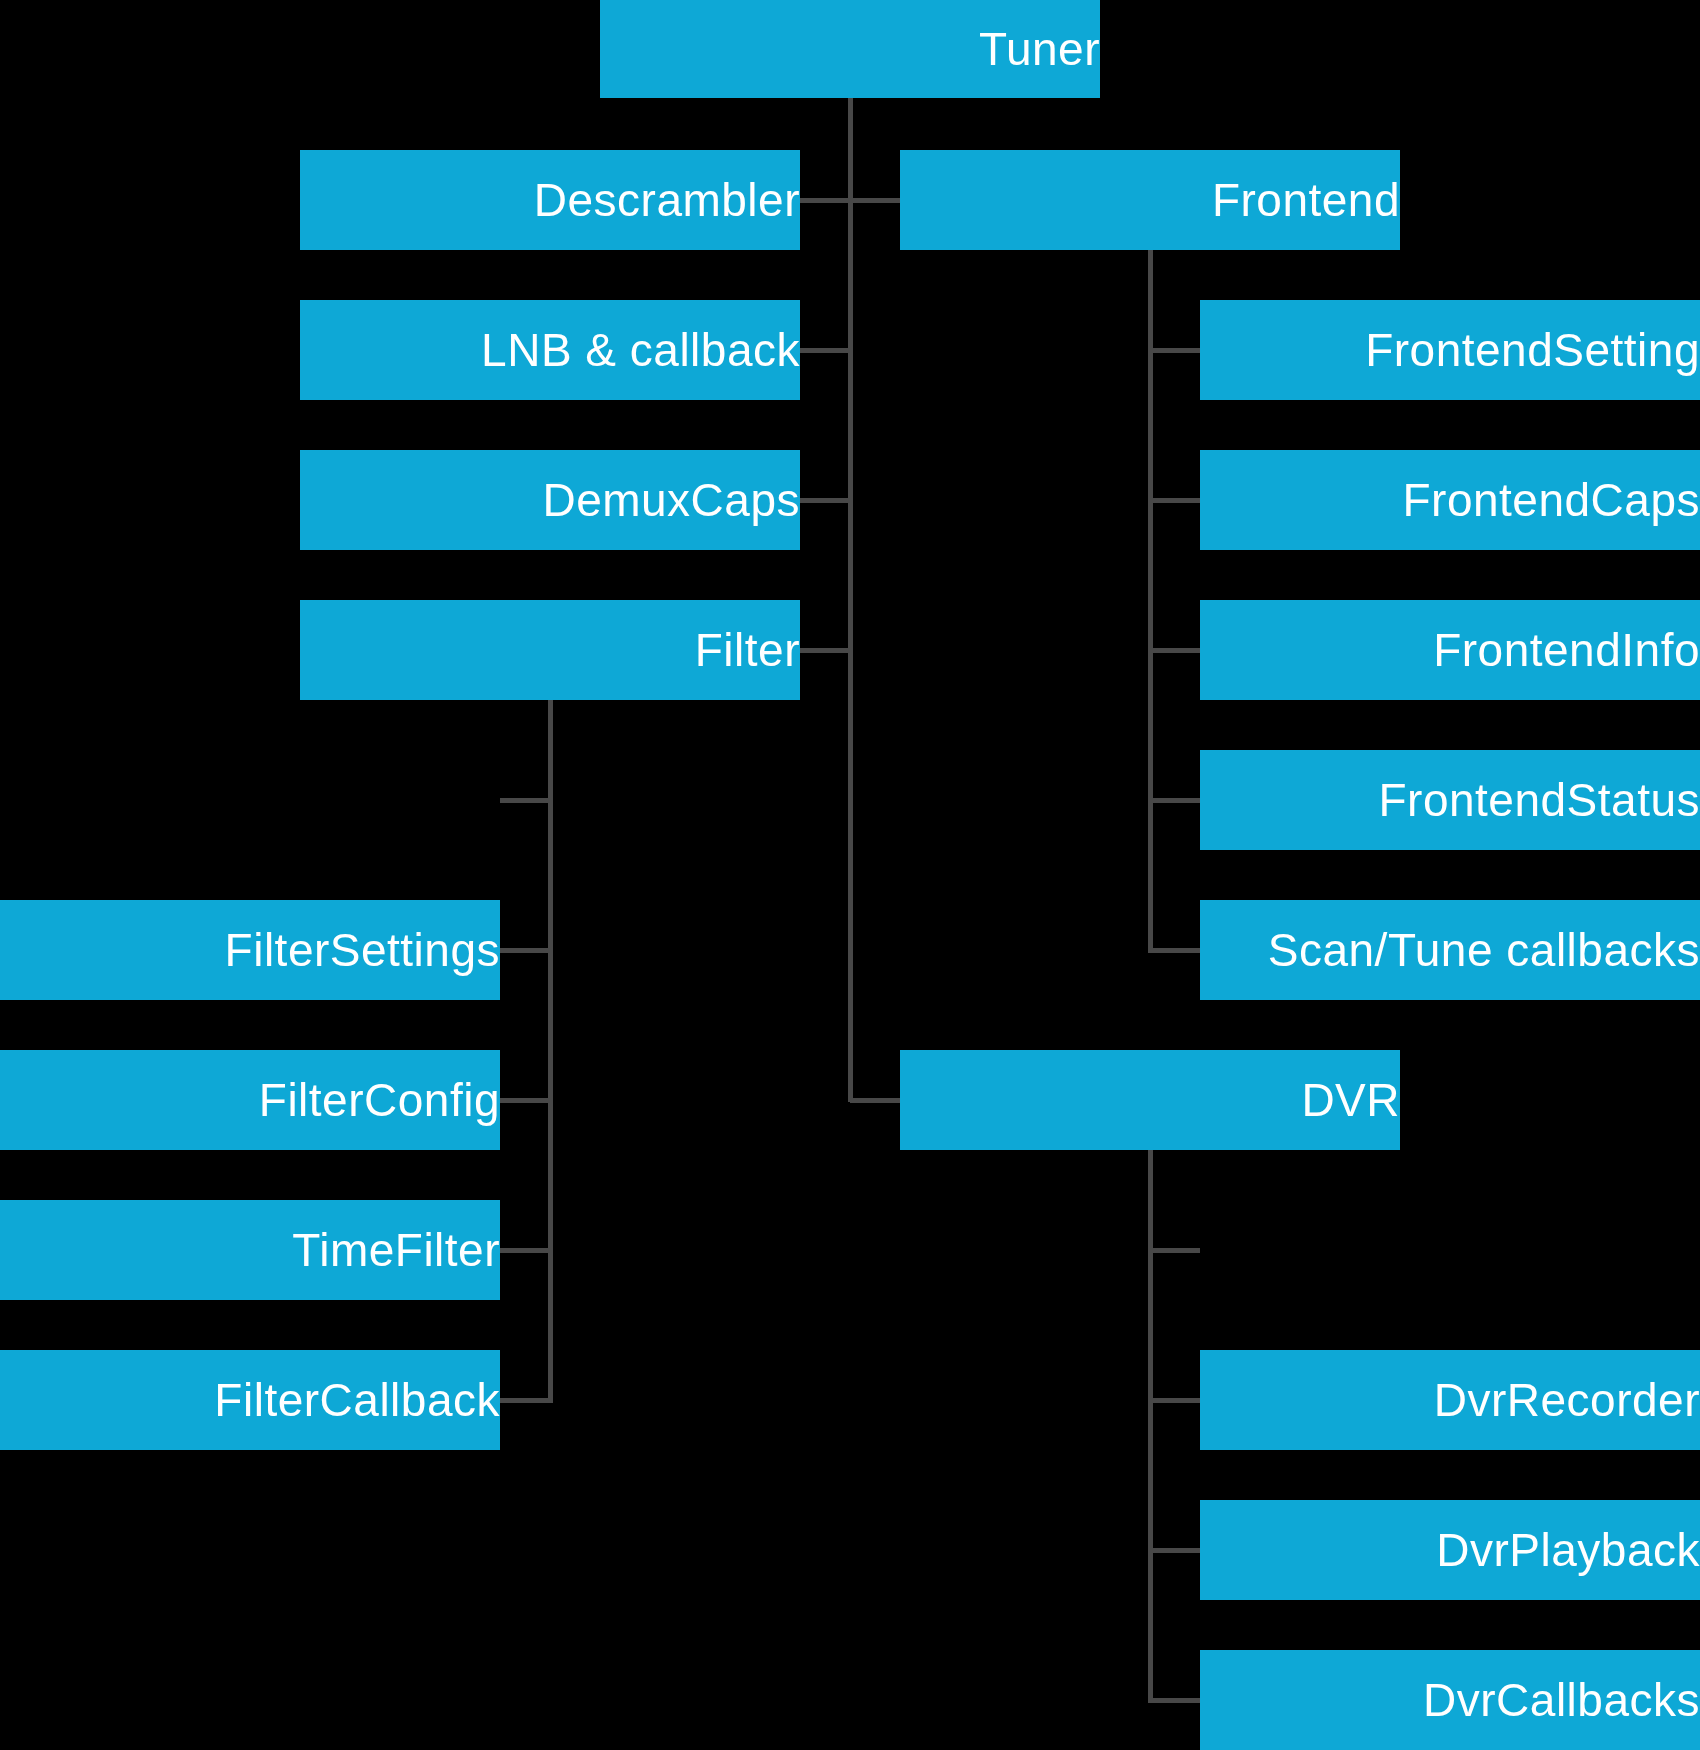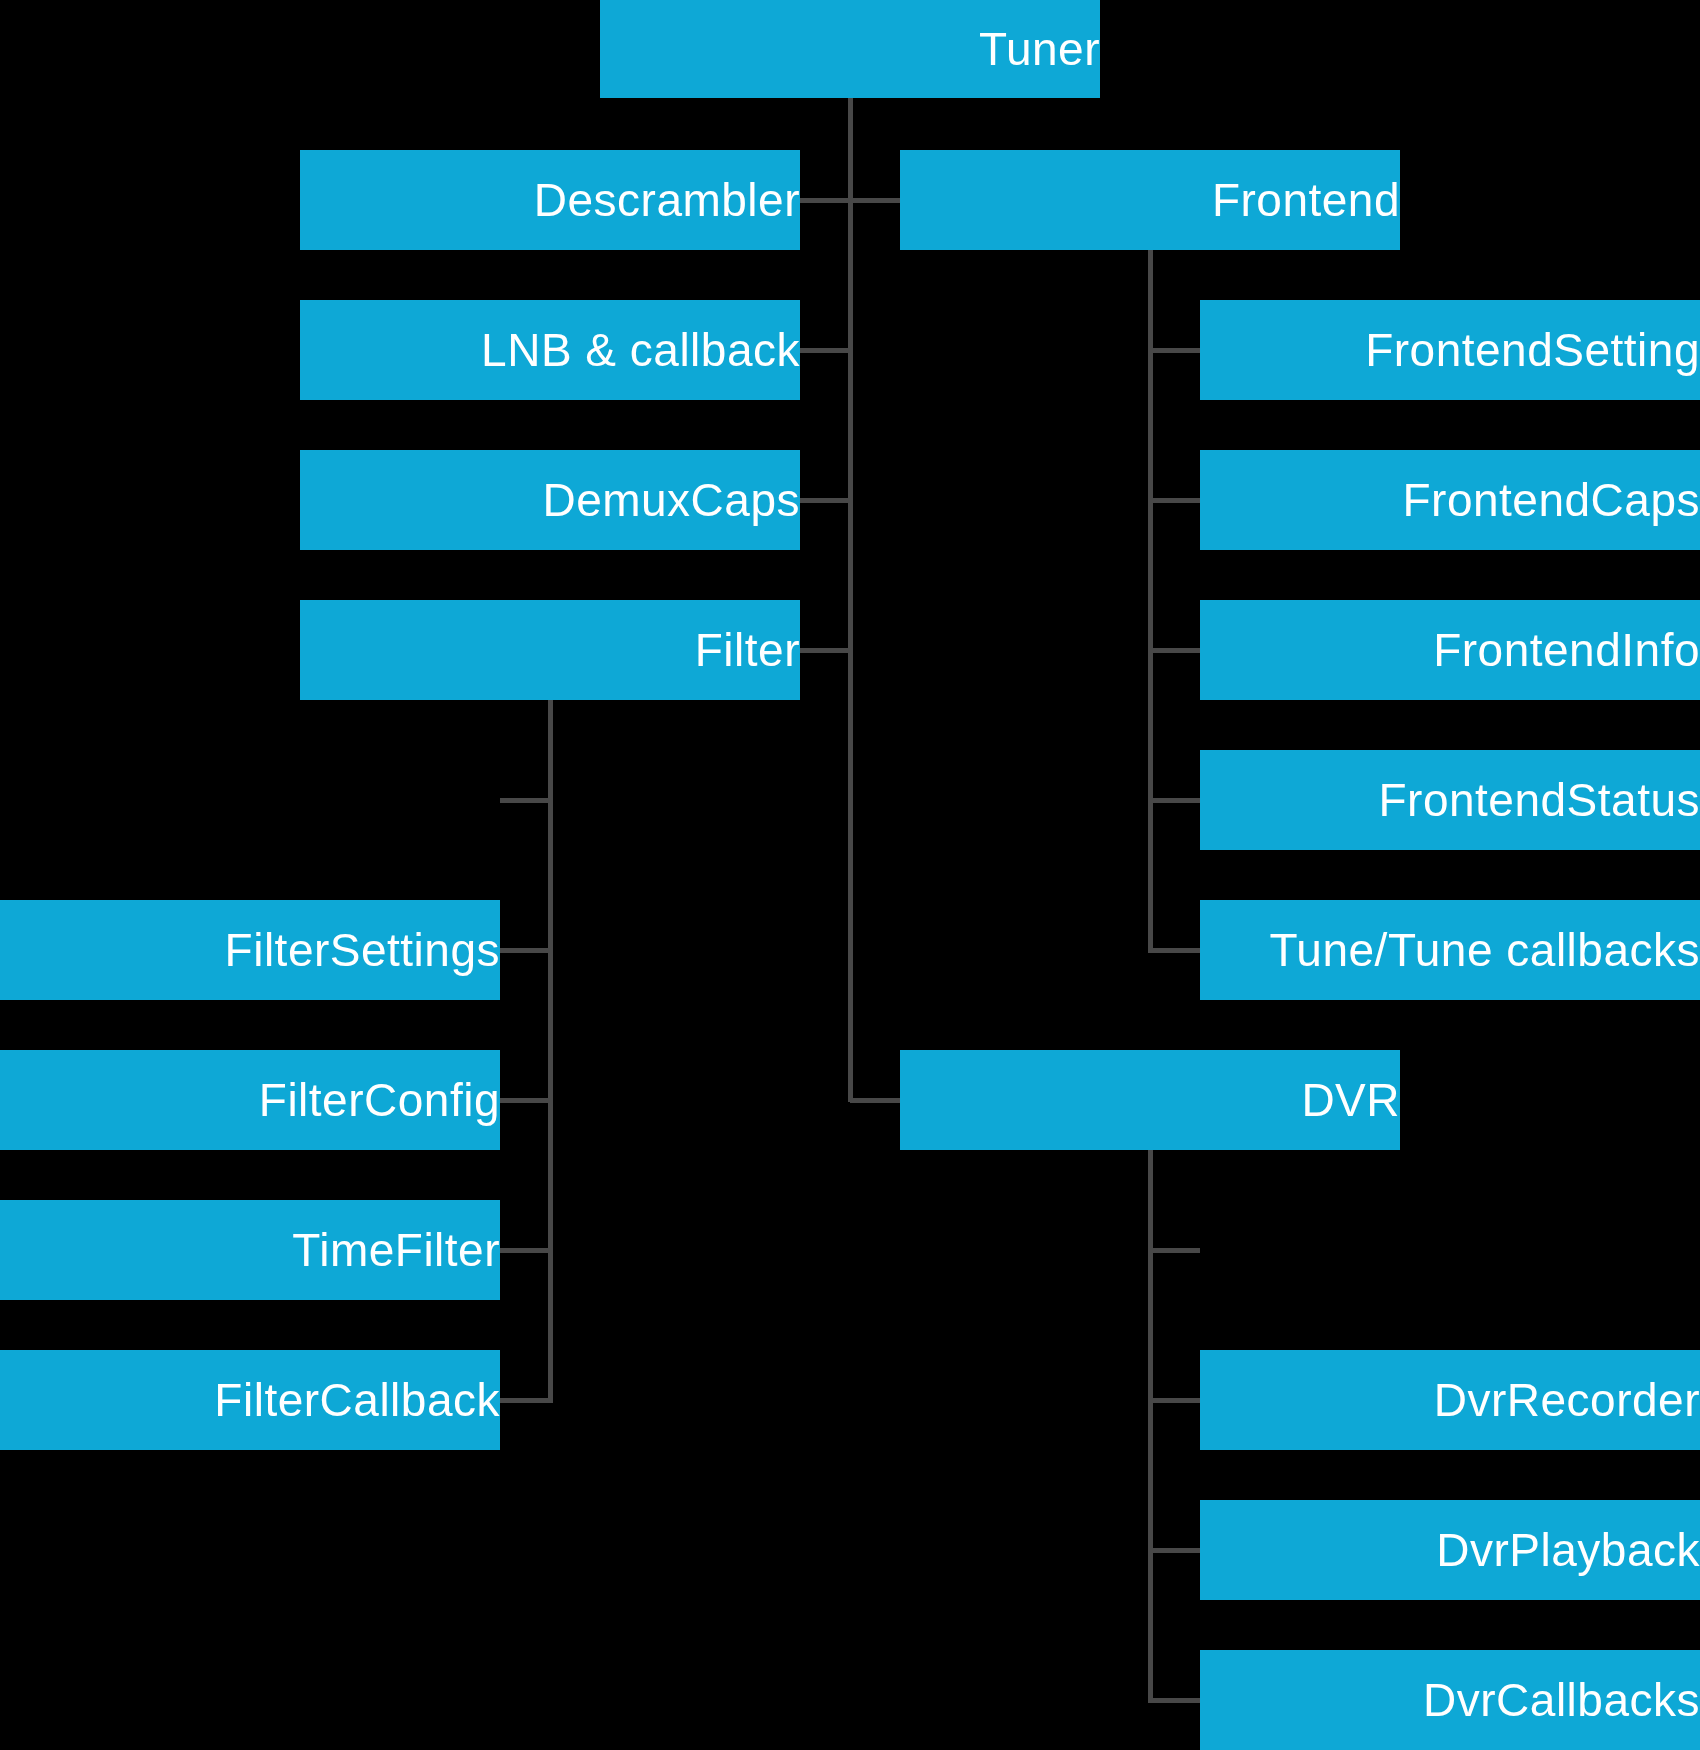--- a/index.html
+++ b/index.html
@@ -105,21 +105,21 @@
   </div>
 
   <div class="node" style="left:1200px; top:750px">
     <span class="node-label">FrontendStatus</span>
   </div>
 
   <div class="node" style="left:0; top:900px">
     <span class="node-label">FilterSettings</span>
   </div>
   <div class="node" style="left:1200px; top:900px">
-    <span class="node-label">Tune/Tune callbacks</span>
+    <span class="node-label">Scan/Tune callbacks</span>
   </div>
 
   <div class="node" style="left:0; top:1050px">
     <span class="node-label">FilterConfig</span>
   </div>
   <div class="node" style="left:900px; top:1050px">
     <span class="node-label">DVR</span>
   </div>
 
   <div class="node" style="left:0; top:1200px">

